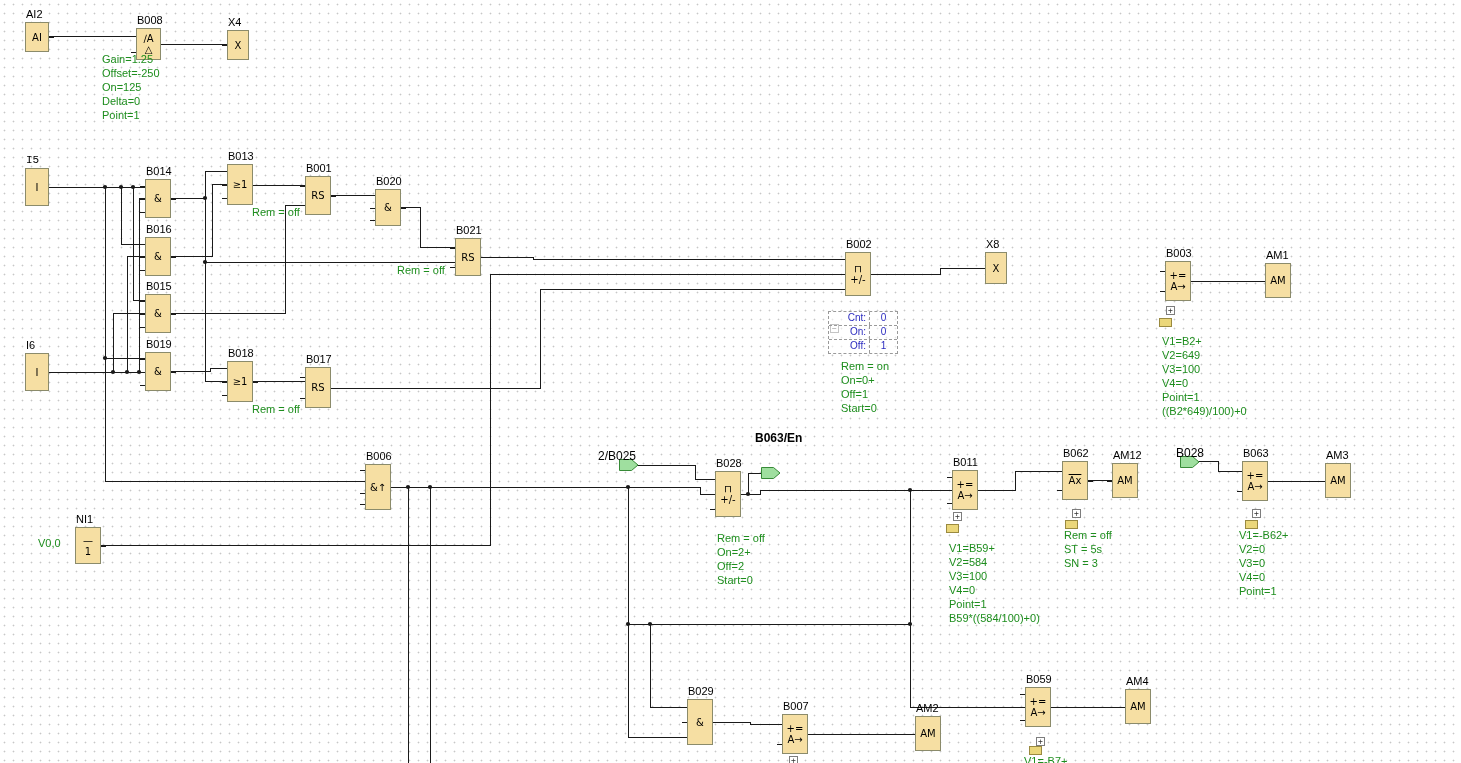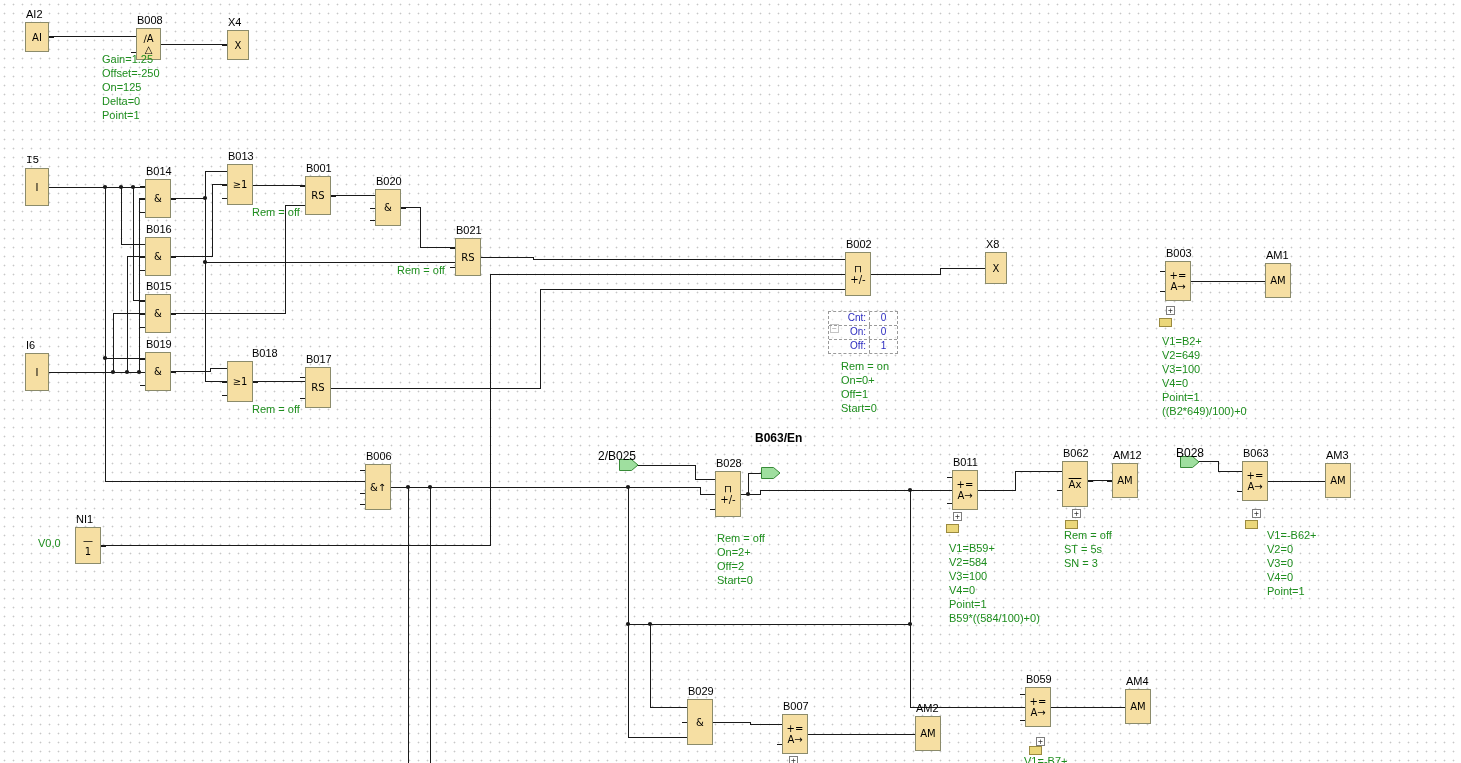--- a/index.html
+++ b/index.html
@@ -193,21 +193,21 @@
       <div class="pin" style="right: -6px; top: 19px;"></div>
     </div>
     <div class="block-label" style="left: 146px; top: 338px;">B019</div>
     <div class="block" style="left: 227px; top: 361px; width: 26px; height: 41px; background: rgb(246, 223, 163); border-color: rgb(139, 139, 107);">
       <div class="sym">≥1</div>
       <div class="pin" style="left: -6px; top: 6px;"></div>
       <div class="pin" style="left: -6px; top: 20px;"></div>
       <div class="pin" style="left: -6px; top: 33px;"></div>
       <div class="pin" style="right: -6px; top: 20px;"></div>
     </div>
-    <div class="block-label" style="left: 228px; top: 347px; margin-left: 24px;">B018</div>
+    <div class="block-label" style="left: 228px; top: 347px;">B018</div>
     <div class="block" style="left: 305px; top: 367px; width: 26px; height: 41px; background: rgb(246, 223, 163); border-color: rgb(139, 139, 107);">
       <div class="sym">RS</div>
       <div class="pin" style="left: -6px; top: 9px;"></div>
       <div class="pin" style="left: -6px; top: 30px;"></div>
       <div class="pin" style="right: -6px; top: 20px;"></div>
     </div>
     <div class="block-label" style="left: 306px; top: 353px;">B017</div>
     <div class="block" style="left: 845px; top: 252px; width: 26px; height: 44px; background: rgb(246, 223, 163); border-color: rgb(139, 139, 107);">
       <div class="sym">⊓</div>
       <div class="sym">+/-</div>
@@ -261,21 +261,21 @@
     <div class="block-label" style="left: 716px; top: 457px;">B028</div>
     <div class="block" style="left: 952px; top: 470px; width: 26px; height: 40px; background: rgb(246, 223, 163); border-color: rgb(139, 139, 107);">
       <div class="sym">+=</div>
       <div class="sym">A→</div>
       <div class="pin" style="left: -6px; top: 6px;"></div>
       <div class="pin" style="left: -6px; top: 19px;"></div>
       <div class="pin" style="left: -6px; top: 32px;"></div>
       <div class="pin" style="right: -6px; top: 19px;"></div>
     </div>
     <div class="block-label" style="left: 953px; top: 456px;">B011</div>
-    <div class="block" style="left: 1062px; top: 461px; width: 26px; height: 46px; background: rgb(246, 223, 163); border-color: rgb(139, 139, 107);">
+    <div class="block" style="left: 1062px; top: 461px; width: 26px; height: 39px; background: rgb(246, 223, 163); border-color: rgb(139, 139, 107);">
       <div class="sym ov">Ax</div>
       <div class="pin" style="left: -6px; top: 9px;"></div>
       <div class="pin" style="left: -6px; top: 28px;"></div>
       <div class="pin" style="right: -6px; top: 19px;"></div>
     </div>
     <div class="block-label" style="left: 1063px; top: 447px;">B062</div>
     <div class="block" style="left: 1112px; top: 463px; width: 26px; height: 35px; background: rgb(246, 223, 163); border-color: rgb(139, 139, 107);">
       <div class="sym">AM</div>
       <div class="pin" style="left: -6px; top: 17px;"></div>
     </div>
@@ -385,21 +385,21 @@
       <div>V3=100</div>
       <div>V4=0</div>
       <div>Point=1</div>
       <div>B59*((584/100)+0)</div>
     </div>
     <div class="green" style="left: 1064px; top: 528px; color: rgb(30, 142, 30);">
       <div>Rem = off</div>
       <div>ST = 5s</div>
       <div>SN = 3</div>
     </div>
-    <div class="green" style="left: 1239px; top: 528px; color: rgb(30, 142, 30); margin-left: 28px;">
+    <div class="green" style="left: 1239px; top: 528px; color: rgb(30, 142, 30);">
       <div>V1=-B62+</div>
       <div>V2=0</div>
       <div>V3=0</div>
       <div>V4=0</div>
       <div>Point=1</div>
     </div>
     <div class="green" style="left: 1024px; top: 754px; color: rgb(30, 142, 30);">
       <div>V1=-B7+</div>
     </div>
     <div class="iconbox" style="left: 1166px; top: 306px;">+</div>

